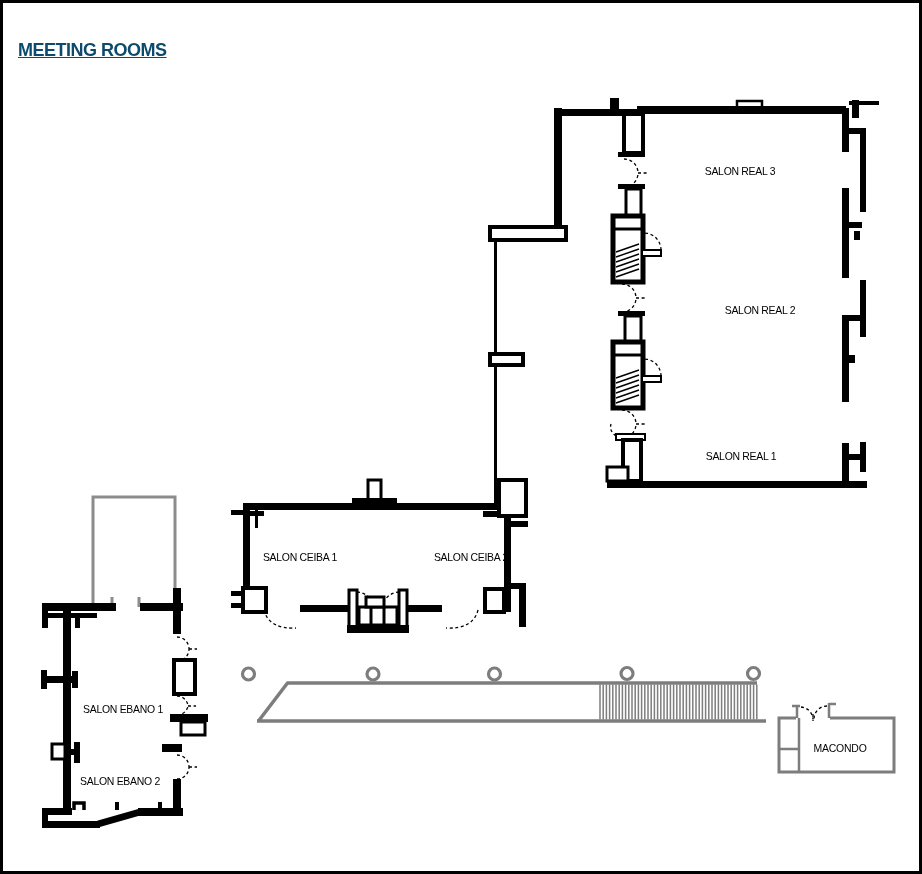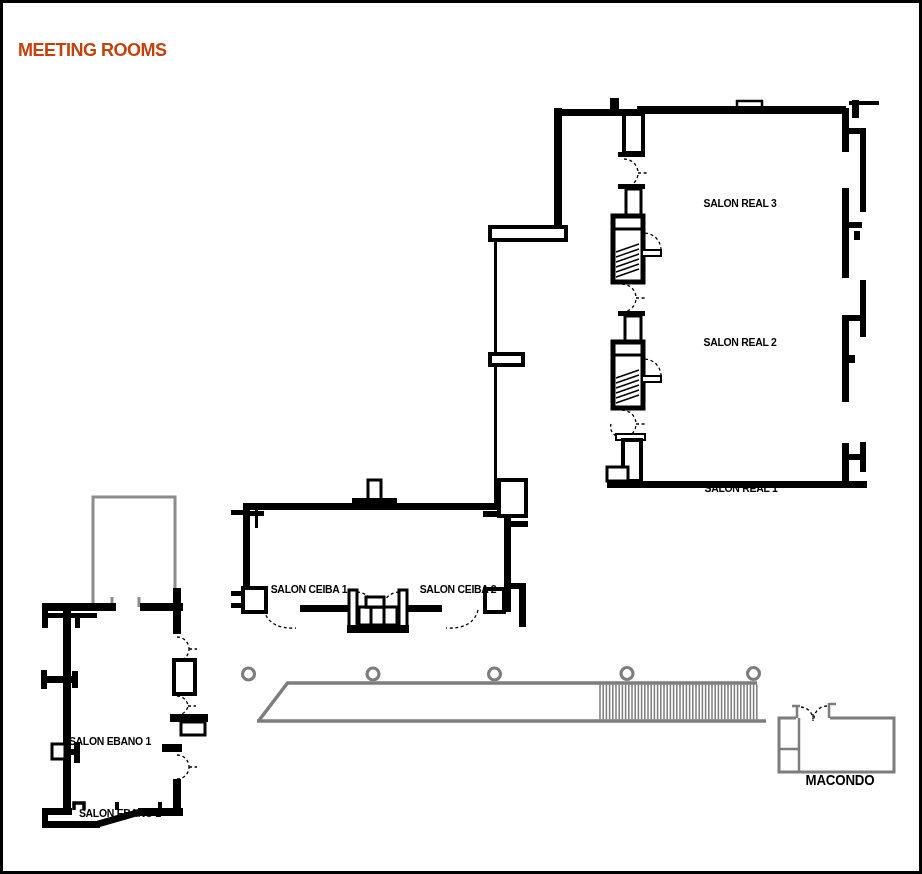--- a/index.html
+++ b/index.html
@@ -1,24 +1,24 @@
 <!DOCTYPE html>
 <html><head>
 <meta charset="utf-8">
 <style>
   html,body{margin:0;padding:0;background:#fff;}
   #canvas{position:relative;width:922px;height:874px;background:#ffffff;
           font-family:"Liberation Sans", sans-serif;overflow:hidden;}
   #plan-svg{position:absolute;left:0;top:0;}
   .room-label{position:absolute;transform:translate(-50%,-50%);color:#000;
-              font-weight:bold;font-size:11px;letter-spacing:-0.3px;white-space:nowrap;margin-top:32px;}
+              font-weight:normal;font-size:11px;letter-spacing:-0.3px;white-space:nowrap;}
   .room-label .sq{display:inline-block;transform:scaleX(0.95);}
-  #page-title{position:absolute;left:18px;top:40px;color:#c2410c;font-weight:bold;
-              font-size:18px;letter-spacing:-0.5px;white-space:nowrap;}
-  .macondo-label{font-size:14px;letter-spacing:-0.2px;}
+  #page-title{position:absolute;left:18px;top:40px;color:#0c4a6e;font-weight:bold;
+              font-size:18px;letter-spacing:-0.5px;white-space:nowrap;text-decoration:underline;}
+  .macondo-label{font-size:11px;letter-spacing:-0.2px;}
   
   .w{fill:#000;stroke:none;}
   .o{fill:#fff;stroke:#000;stroke-width:4;}
   .o5{fill:#fff;stroke:#000;stroke-width:5;}
   .o3{fill:#fff;stroke:#000;stroke-width:3;}
   .o2{fill:#fff;stroke:#000;stroke-width:2;}
   .ln{stroke:#000;fill:none;}
   .dash{stroke:#000;fill:none;stroke-width:1.3;stroke-dasharray:3,2.6;}
   .gray{stroke:#7d7d7d;fill:none;}
   .grayln{stroke:#8c8c8c;fill:none;}
@@ -273,27 +273,27 @@
         <path class="dash" d="M827,706 A13,13 0 0 0 814,719" stroke="#333"></path>
         <path class="dash" d="M813,714 V721" stroke="#333"></path>
       </g>
     </g>
   </svg>
 
   <div id="page-title">MEETING ROOMS</div>
 
   <div class="room-label" style="left:740px;top:171px;">
     <span class="sq">SALON REAL 3</span></div>
-  <div class="room-label" style="left:740px;top:310px;">
+  <div class="room-label" style="left:760px;top:310px;">
     <span class="sq">SALON REAL 2</span></div>
   <div class="room-label" style="left:741px;top:456px;">
     <span class="sq">SALON REAL 1</span></div>
-  <div class="room-label" style="left:309px;top:557px;">
+  <div class="room-label" style="left:300px;top:557px;">
     <span class="sq">SALON CEIBA 1</span></div>
-  <div class="room-label" style="left:458px;top:557px;">
+  <div class="room-label" style="left:471px;top:557px;">
     <span class="sq">SALON CEIBA 2</span></div>
-  <div class="room-label" style="left:110px;top:709px;">
+  <div class="room-label" style="left:123px;top:709px;">
     <span class="sq">SALON EBANO 1</span></div>
   <div class="room-label" style="left:120px;top:781px;">
     <span class="sq">SALON EBANO 2</span></div>
   <div class="room-label macondo-label" style="left:840px;top:748px;">
     <span class="sq">MACONDO</span></div>
 </div>
 
 </body></html>

